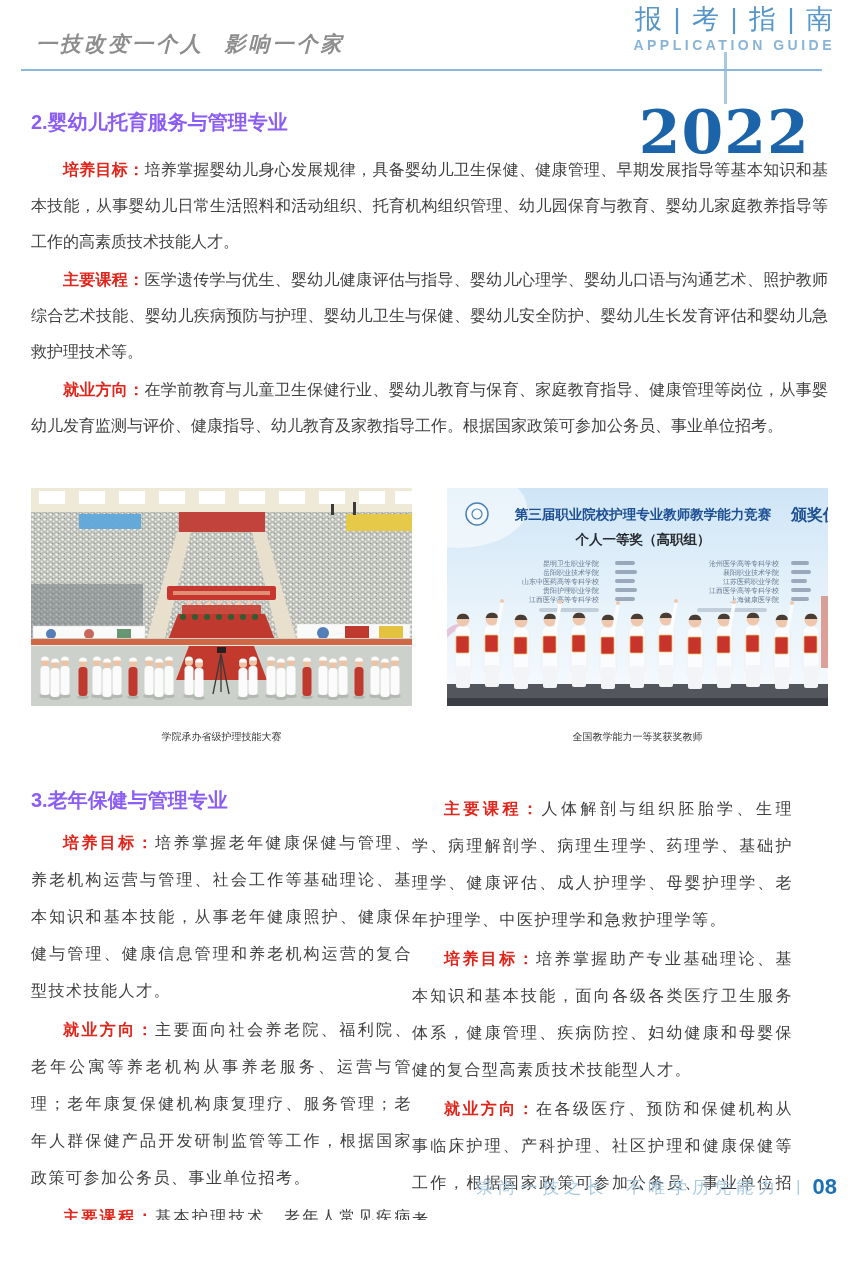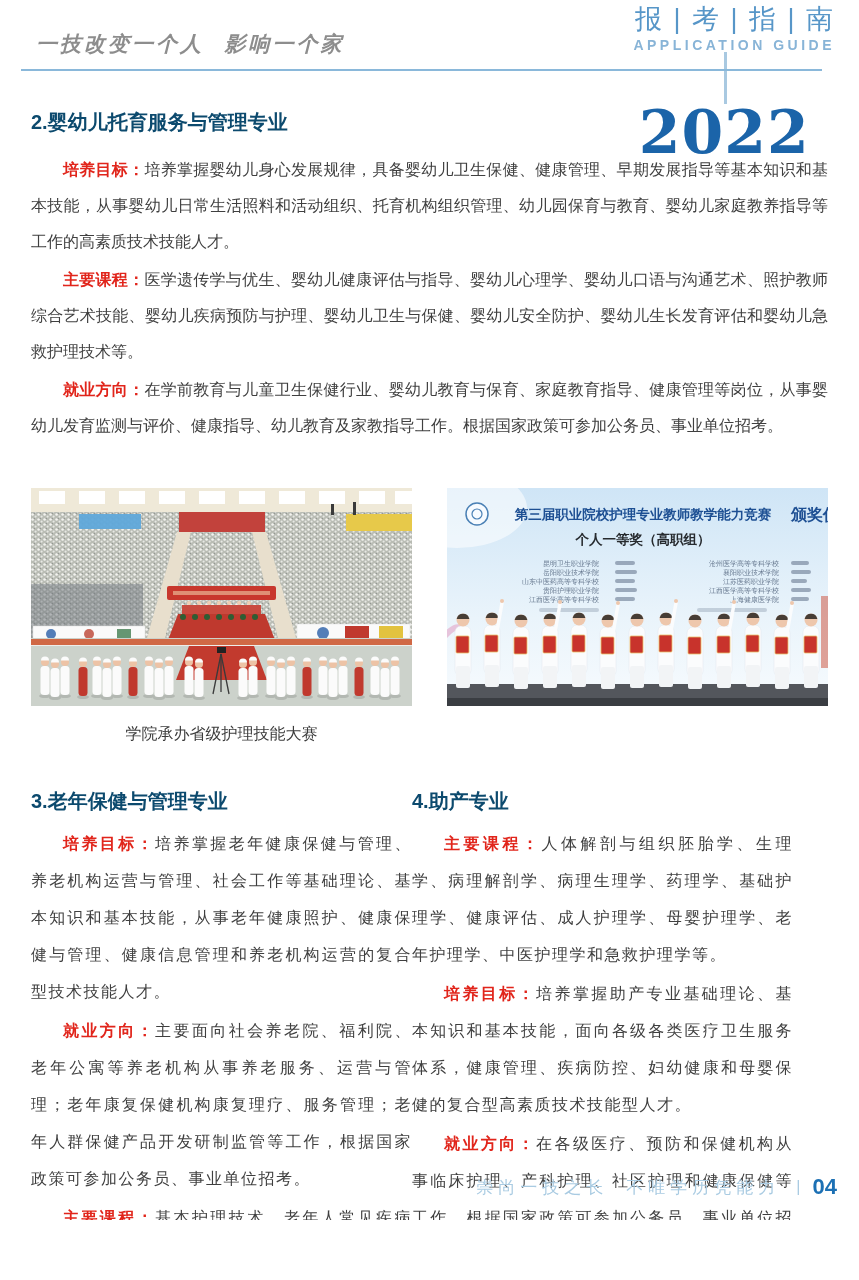--- a/index.html
+++ b/index.html
@@ -19,30 +19,30 @@
   .mh-cn{font-size:27px;color:#5796c8;letter-spacing:2px;white-space:pre;}
   .mh-en{font-size:14px;color:#88b4d7;letter-spacing:3.5px;font-weight:bold;margin-top:5px;margin-left:20px;}
   .mh-bar{width:3px;height:52px;background:#a9c9e1;margin:0 9px 0 11px;}
   .mh-year{
     font-family:"DejaVu Serif",serif;font-weight:bold;font-size:60px;
     color:#1b64a9;line-height:0.95;letter-spacing:1px;
   }
   .header-line{position:absolute;left:21px;right:37px;top:69px;height:2px;background:#8ab8da;}
   
   .content{padding:0 31px;}
-  .sec-title{color:#0c4a6e;font-size:20px;font-weight:bold;margin:0;line-height:1.2;}
+  .sec-title{color:#8b5cf6;font-size:20px;font-weight:bold;margin:0;line-height:1.2;}
   .sec-infant{margin-top:38px;}
   .sec-infant .paras{margin-top:18px;}
   .para{font-size:16px;line-height:36px;text-align:justify;text-indent:2em;margin:2px 0 0 0;}
   .plabel{color:#e1251b;font-weight:bold;}
   
   .photos{display:flex;gap:35px;margin-top:44px;}
   .figure{width:381px;}
   .figure svg{display:block;width:381px;height:218px;}
-  .caption{text-align:center;font-size:16px;color:#3b3b3b;margin-top:18px;}
+  .caption{text-align:center;font-size:10px;color:#3b3b3b;margin-top:24px;}
   
   .cols{display:flex;margin-top:44px;}
   .col{width:381px;}
   .col .sec-title{margin-bottom:12px;}
   .col .para{line-height:37px;letter-spacing:1.5px;}
   
   .footer{position:absolute;right:22px;bottom:20px;display:flex;align-items:center;}
   .motto{color:#a9cbe2;font-size:17px;letter-spacing:5px;}
   .motto-2{margin-left:18px;}
   .foot-sep{color:#a9cbe2;font-size:16px;margin:0 12px 0 16px;}
@@ -262,42 +262,42 @@
               <use href="#teacherUp" x="161" y="201"></use>
             <use href="#teacher" x="190" y="200"></use>
               <use href="#teacherUp" x="219" y="199"></use>
             <use href="#teacher" x="248" y="201"></use>
               <use href="#teacherUp" x="277" y="200"></use>
             <use href="#teacher" x="306" y="199"></use>
               <use href="#teacherUp" x="335" y="201"></use>
             <use href="#teacher" x="364" y="200"></use>
           </g>
         </svg>
+        <div class="caption">全国教学能力一等奖获奖教师</div>
       </div>
     </div>
 
     <div class="cols">
 
       <div class="col">
         <h2 class="sec-title">3.老年保健与管理专业</h2>
         <p class="para"><span class="plabel">培养目标：</span><span>培养掌握老年健康保健与管理、养老机构运营与管理、社会工作等基础理论、基本知识和基本技能，从事老年健康照护、健康保健与管理、健康信息管理和养老机构运营的复合型技术技能人才。</span></p>
         <p class="para"><span class="plabel">就业方向：</span><span>主要面向社会养老院、福利院、老年公寓等养老机构从事养老服务、运营与管理；老年康复保健机构康复理疗、服务管理；老年人群保健产品开发研制监管等工作，根据国家政策可参加公务员、事业单位招考。</span></p>
         <p class="para"><span class="plabel">主要课程：</span><span>基本护理技术、老年人常见疾病与用药、老年人生理与心理概论、老年人常用照护技术、老年人健康管理实务、老年人康复保健技术、老年运动保健和中医养生保健等。</span></p>
       </div>
 
       <div class="col">
-        <h2 class="sec-title">4.助产专业</h2>
         <p class="para"><span class="plabel">主要课程：</span><span>人体解剖与组织胚胎学、生理学、病理解剖学、病理生理学、药理学、基础护理学、健康评估、成人护理学、母婴护理学、老年护理学、中医护理学和急救护理学等。</span></p>
         <p class="para"><span class="plabel">培养目标：</span><span>培养掌握助产专业基础理论、基本知识和基本技能，面向各级各类医疗卫生服务体系，健康管理、疾病防控、妇幼健康和母婴保健的复合型高素质技术技能型人才。</span></p>
         <p class="para"><span class="plabel">就业方向：</span><span>在各级医疗、预防和保健机构从事临床护理、产科护理、社区护理和健康保健等工作，根据国家政策可参加公务员、事业单位招考。</span></p>
       </div>
     </div>
 
   </div>
 
   <div class="footer">
     <span class="motto">崇尚一技之长</span>
     <span class="motto motto-2">不唯学历凭能力</span>
     <span class="foot-sep">|</span>
-    <span class="pagenum">04</span>
+    <span class="pagenum">08</span>
   </div>
 
 </div>
 
 </body></html>

